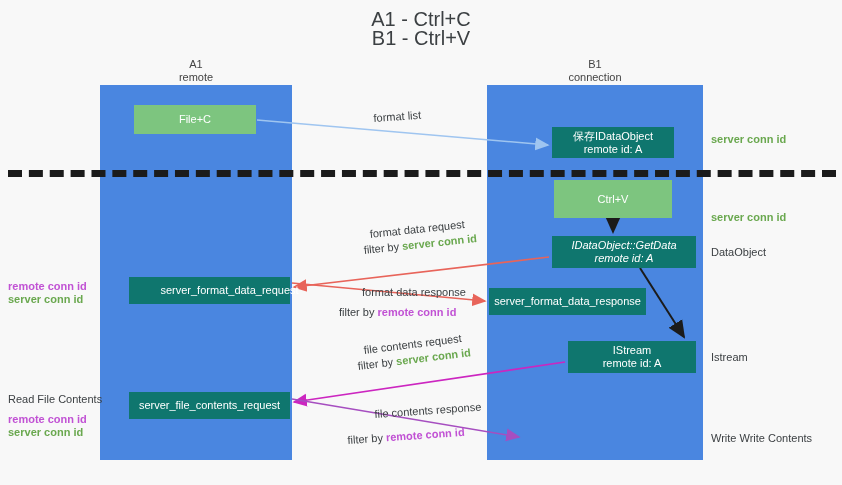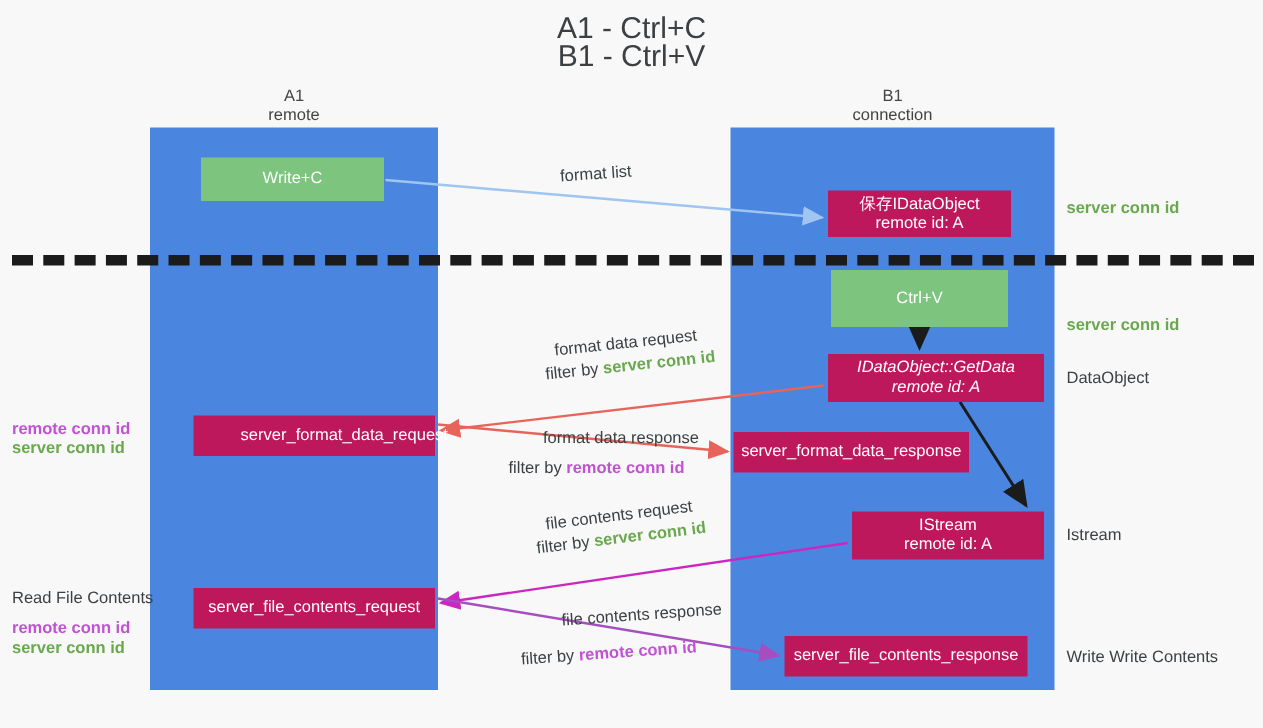--- a/index.html
+++ b/index.html
@@ -76,21 +76,21 @@
     align-items: center;
     justify-content: center;
     text-align: center;
     color: #ffffff;
     font-size: 11px;
     line-height: 13px;
     padding: 2px 4px;
   }
   .node .line2 { display: block; }
   .node.green { background: #7dc57f; }
-  .node.orange { background: #be185d; }
+  .node.orange { background: #0f766e; }
 
   #node-ctrl-c        { left: 134px; top: 105px; width: 122px; height: 29px; }
   #node-idataobject   { left: 552px; top: 127px; width: 122px; height: 31px; }
   #node-ctrl-v        { left: 554px; top: 180px; width: 118px; height: 38px; }
   #node-getdata       { left: 552px; top: 236px; width: 144px; height: 32px; font-style: italic; }
   #node-fmt-req       { left: 129px; top: 277px; width: 161px; height: 27px; padding-left: 44px; }
   #node-fmt-resp      { left: 489px; top: 288px; width: 157px; height: 27px; }
   #node-istream       { left: 568px; top: 341px; width: 128px; height: 32px; }
   #node-file-req      { left: 129px; top: 392px; width: 161px; height: 27px; }
   #node-file-resp     { left: 523px; top: 424px; width: 162px; height: 27px; }
@@ -194,21 +194,21 @@
     <line x1="640" y1="268" x2="684" y2="337" stroke="#1b1b1b" stroke-width="2" marker-end="url(#ah-black)"></line>
 
     <line x1="565" y1="362" x2="294" y2="402" stroke="#cc26c0" stroke-width="1.6" marker-end="url(#ah-magenta)"></line>
 
     <line x1="292" y1="399" x2="519" y2="437" stroke="#a64ec0" stroke-width="1.6" marker-end="url(#ah-purple)"></line>
   </svg>
 
   <div class="divider"></div>
 
   <div class="node green" id="node-ctrl-c">
-    <span>Write+C</span>
+    <span>File+C</span>
   </div>
 
   <div class="node orange" id="node-idataobject">
     <span>保存IDataObject</span>
     <span class="line2">remote id: A</span>
   </div>
 
   <div class="node green" id="node-ctrl-v">
     <span>Ctrl+V</span>
   </div>
@@ -228,23 +228,20 @@
 
   <div class="node orange" id="node-istream">
     <span>IStream</span>
     <span class="line2">remote id: A</span>
   </div>
 
   <div class="node orange" id="node-file-req">
     <span>server_file_contents_request</span>
   </div>
 
-  <div class="node orange" id="node-file-resp">
-    <span>server_file_contents_response</span>
-  </div>
 
   <div class="edge-label" id="edge-format-list">format list</div>
 
   <div class="edge-label" id="edge-fmt-req-1">format data request</div>
   <div class="edge-label" id="edge-fmt-req-2"><span>filter by </span><b class="green-txt">server conn id</b></div>
 
   <div class="edge-label" id="edge-fmt-resp-1">format data response</div>
   <div class="edge-label" id="edge-fmt-resp-2"><span>filter by </span><b class="purple-txt">remote conn id</b></div>
 
   <div class="edge-label" id="edge-file-req-1">file contents request</div>

